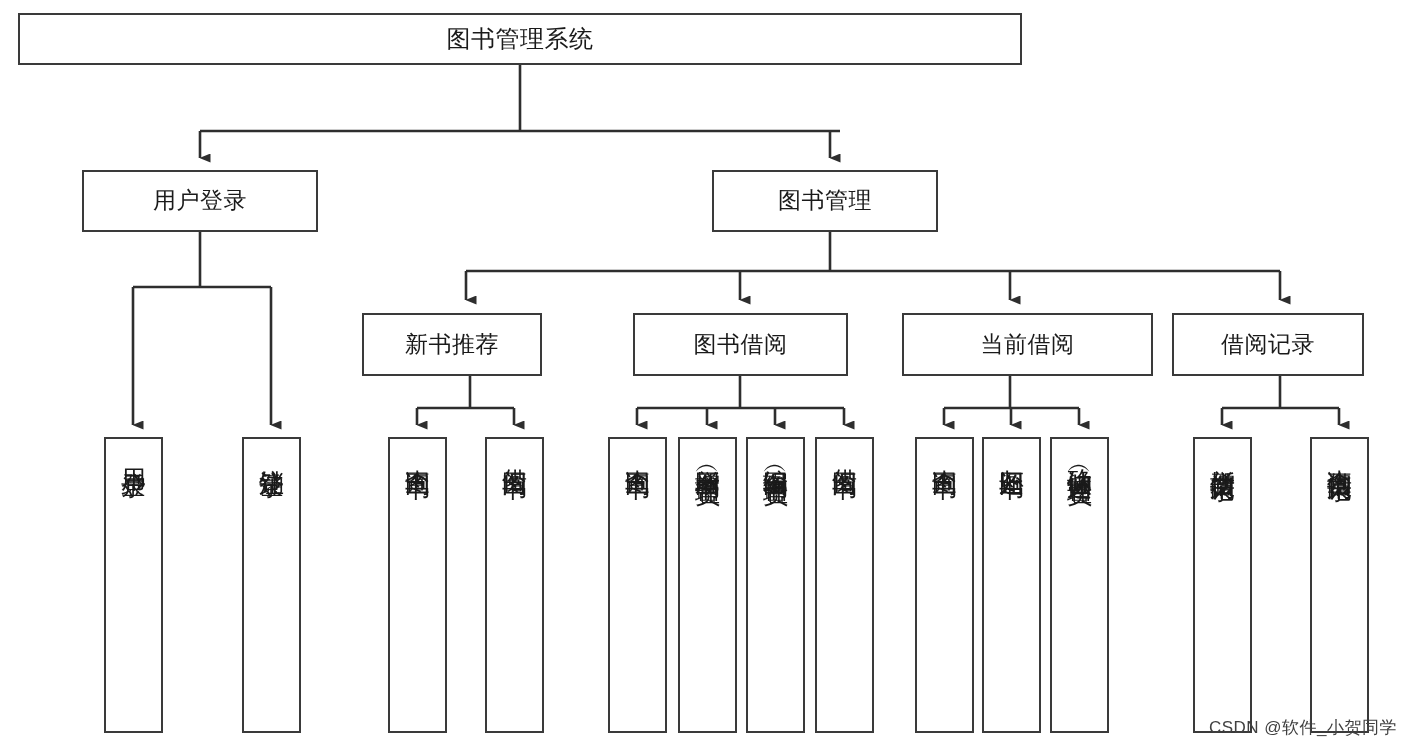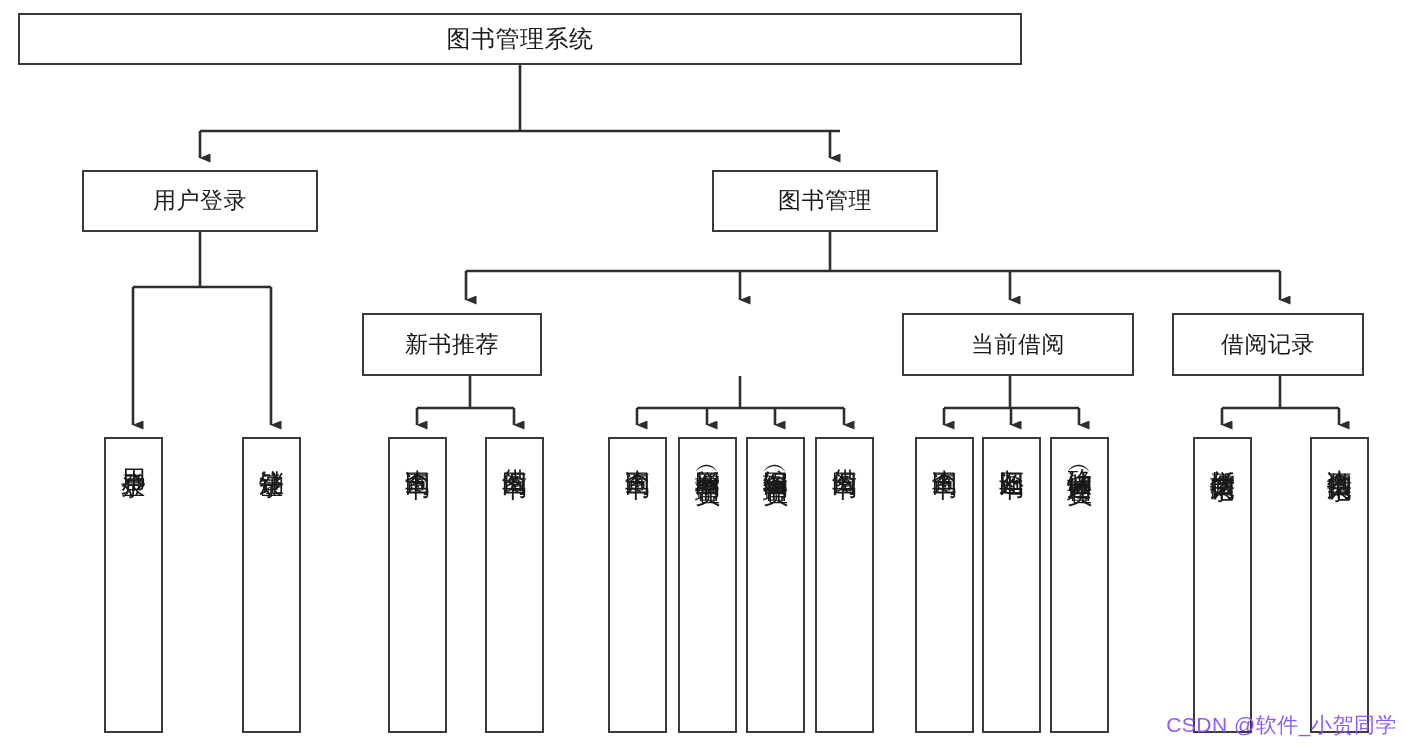--- a/index.html
+++ b/index.html
@@ -62,22 +62,22 @@
     text-orientation: upright;
     font-size: 25px;
     line-height: 1.0;
     letter-spacing: 2px;
     white-space: nowrap;
   }
   #watermark {
     position: absolute;
     right: 8px;
     bottom: 8px;
-    font-size: 21px;
-    color: #8b5cf6;
+    font-size: 17px;
+    color: #404040;
     letter-spacing: 0.5px;
     white-space: nowrap;
     user-select: none;
   }
 </style>
 </head>
 <body>
 
 <div id="diagram-root">
 
@@ -138,21 +138,24 @@
   <div class="node horiz" style="left:82px; top:170px; width:236px; height:62px;">
     <span class="node-label">用户登录</span>
   </div>
   <div class="node horiz" style="left:712px; top:170px; width:226px; height:62px;">
     <span class="node-label">图书管理</span>
   </div>
 
   <div class="node horiz" style="left:362px; top:313px; width:180px; height:63px;">
     <span class="node-label">新书推荐</span>
   </div>
-  <div class="node horiz" style="left:902px; top:313px; width:232px; height:63px;">
+  <div class="node horiz" style="left:633px; top:313px; width:215px; height:63px;">
+    <span class="node-label">图书借阅</span>
+  </div>
+  <div class="node horiz" style="left:902px; top:313px; width:251px; height:63px;">
     <span class="node-label">当前借阅</span>
   </div>
   <div class="node horiz" style="left:1172px; top:313px; width:192px; height:63px;">
     <span class="node-label">借阅记录</span>
   </div>
 
   <div class="node vert" style="left:104px; top:437px; width:59px; height:296px;">
     <span class="node-label">用户登录</span>
   </div>
   <div class="node vert" style="left:242px; top:437px; width:59px; height:296px;">

